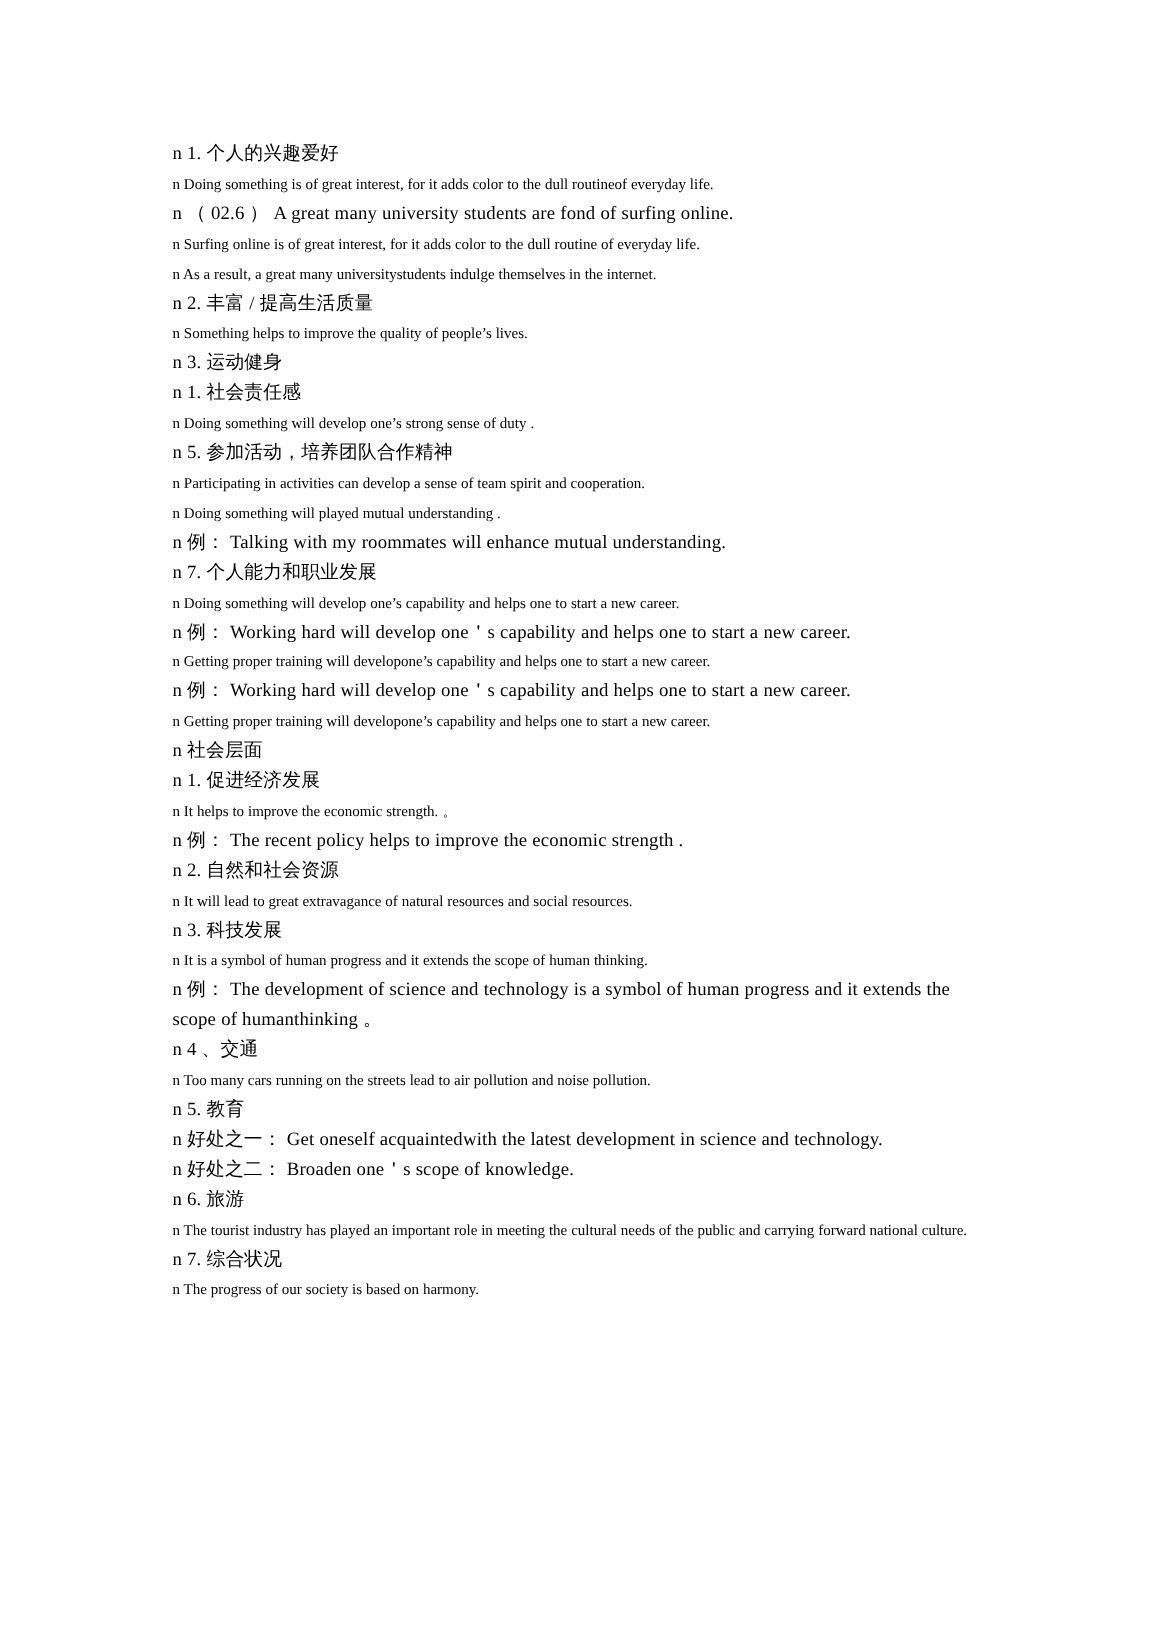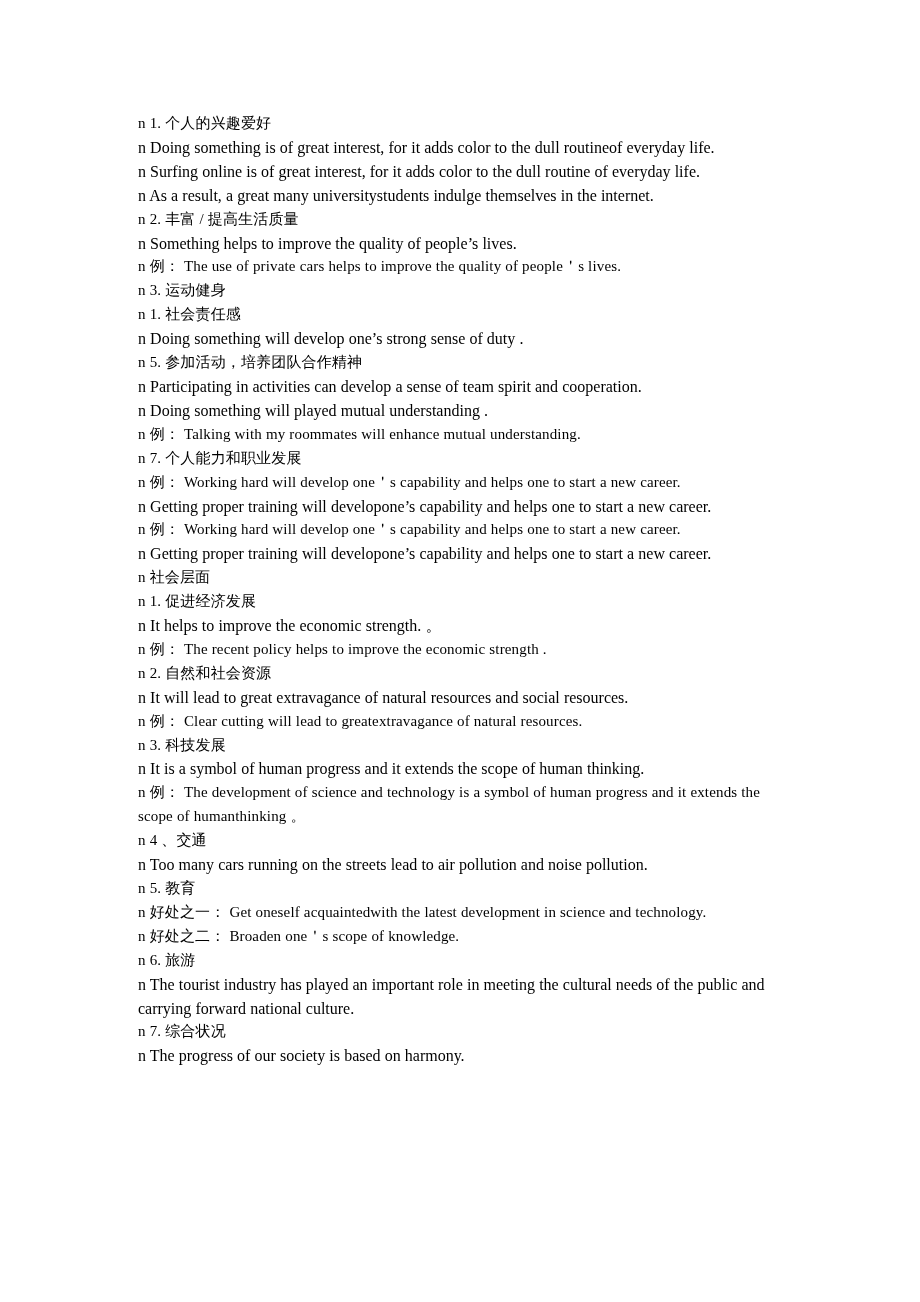--- a/index.html
+++ b/index.html
@@ -20,21 +20,21 @@
     position: relative;
     width: 920px;
     height: 1302px;
     box-sizing: border-box;
     padding: 112px 112px 0 138px;
   }
   .doc-body {
     width: 650px;
   }
   .line {
-    font-size: 16px;
+    font-size: 12px;
     line-height: 23.9px;
     text-align: left;
     white-space: normal;
     word-spacing: 0.1px;
     margin: 0;
     padding: 0;
   }
   
   .line.cn {
     font-size: 15px;
@@ -42,53 +42,53 @@
   }
 </style>
 </head>
 <body>
 
 <div class="page">
   <div class="doc-body">
 
     <p class="line cn">n 1. 个人的兴趣爱好</p>
     <p class="line">n Doing something is of great interest, for it adds color to the dull routineof everyday life.</p>
+    <p class="line cn">n （ 02.6 ）  A great many university students are fond of surfing online.</p>
     <p class="line">n Surfing online is of great interest, for it adds color to the dull routine of everyday life.</p>
     <p class="line">n As a result, a great many universitystudents indulge themselves in the internet.</p>
 
     <p class="line cn">n 2. 丰富 / 提高生活质量</p>
     <p class="line">n Something helps to improve the quality of people’s lives.</p>
-    <p class="line cn">n 例：  The use of private cars helps to improve the quality of people＇s lives.</p>
 
     <p class="line cn">n 3. 运动健身</p>
 
     <p class="line cn">n 1. 社会责任感</p>
     <p class="line">n Doing something will develop one’s strong sense of duty .</p>
 
     <p class="line cn">n 5. 参加活动，培养团队合作精神</p>
     <p class="line">n Participating in activities can develop a sense of team spirit and cooperation.</p>
 
     <p class="line">n Doing something will played mutual understanding .</p>
     <p class="line cn">n 例：  Talking with my roommates will enhance mutual understanding.</p>
 
     <p class="line cn">n 7. 个人能力和职业发展</p>
+    <p class="line">n Doing something will develop one’s capability and helps one to start a new career.</p>
     <p class="line cn">n 例：  Working hard will develop one＇s capability and helps one to start a new career.</p>
     <p class="line">n Getting proper training will developone’s capability and helps one to start a new career.</p>
     <p class="line cn">n 例：  Working hard will develop one＇s capability and helps one to start a new career.</p>
     <p class="line">n Getting proper training will developone’s capability and helps one to start a new career.</p>
 
     <p class="line cn">n 社会层面</p>
 
     <p class="line cn">n 1. 促进经济发展</p>
     <p class="line">n It helps to improve the economic strength. 。</p>
     <p class="line cn">n 例：  The recent policy helps to improve the economic strength .</p>
 
     <p class="line cn">n 2. 自然和社会资源</p>
     <p class="line">n It will lead to great extravagance of natural resources and social resources.</p>
-    <p class="line cn">n 例：  Clear cutting will lead to greatextravagance of natural resources.</p>
 
     <p class="line cn">n 3. 科技发展</p>
     <p class="line">n It is a symbol of human progress and it extends the scope of human thinking.</p>
     <p class="line cn">n 例：  The development of science and technology is a symbol of human progress and it extends the scope of humanthinking 。</p>
 
     <p class="line cn">n 4 、交通</p>
     <p class="line">n Too many cars running on the streets lead to air pollution and noise pollution.</p>
 
     <p class="line cn">n 5. 教育</p>
     <p class="line cn">n 好处之一：  Get oneself acquaintedwith the latest development in science and technology.</p>

